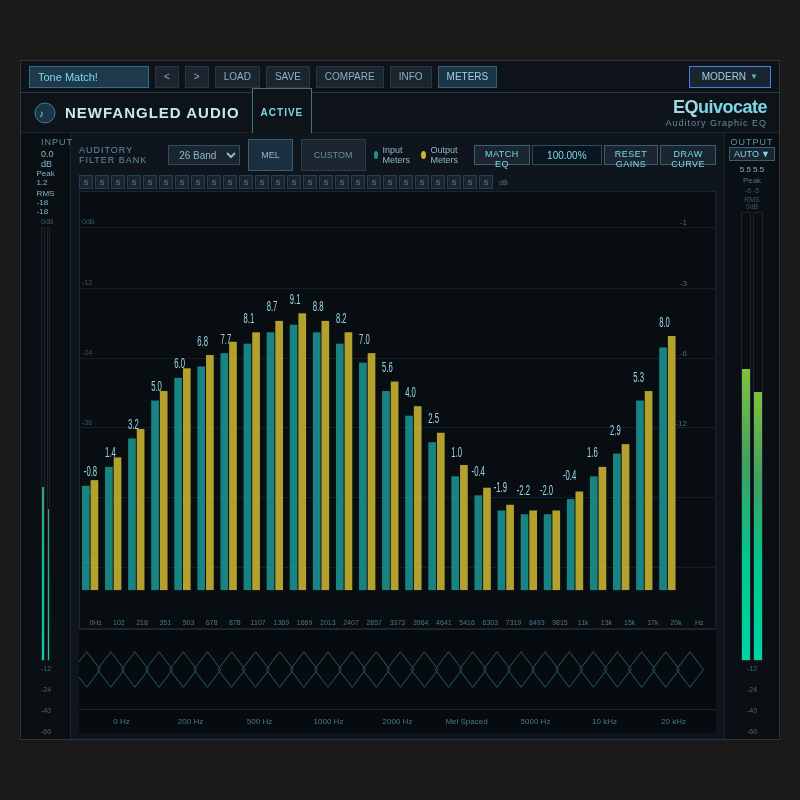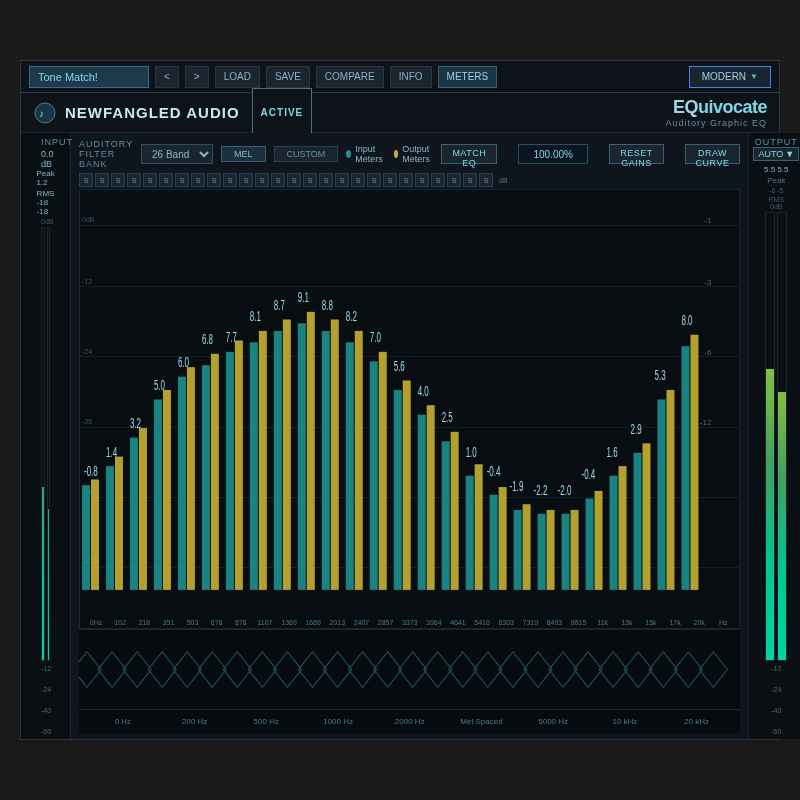--- a/index.html
+++ b/index.html
@@ -199,21 +199,21 @@
       font-size: 10px;
       padding: 2px 6px;
       height: 20px;
     }
     .mode-btn {
       background: #1a2530;
       border: 1px solid #2a4050;
       color: #6090a0;
       font-size: 9px;
       padding: 2px 12px;
-      height: 16px;
+      height: 32px;
       cursor: pointer;
     }
     .mode-btn.sel {
       background: #1a3040;
       border-color: #3a6070;
       color: #8ab8c8;
     }
     .legend-item {
       display: flex;
       align-items: center;
@@ -222,21 +222,21 @@
       color: #8ab8c8;
     }
     .legend-dot {
       width: 8px;
       height: 8px;
       border-radius: 50%;
     }
     #controls-right {
       margin-left: auto;
       display: flex;
-      gap: 21px;
+      gap: 2px;
       align-items: flex-start;
     }
     .action-btn {
       background: #1a2530;
       border: 1px solid #3a6070;
       color: #7dd8e8;
       font-size: 9px;
       padding: 3px 10px;
       height: 20px;
       cursor: pointer;

